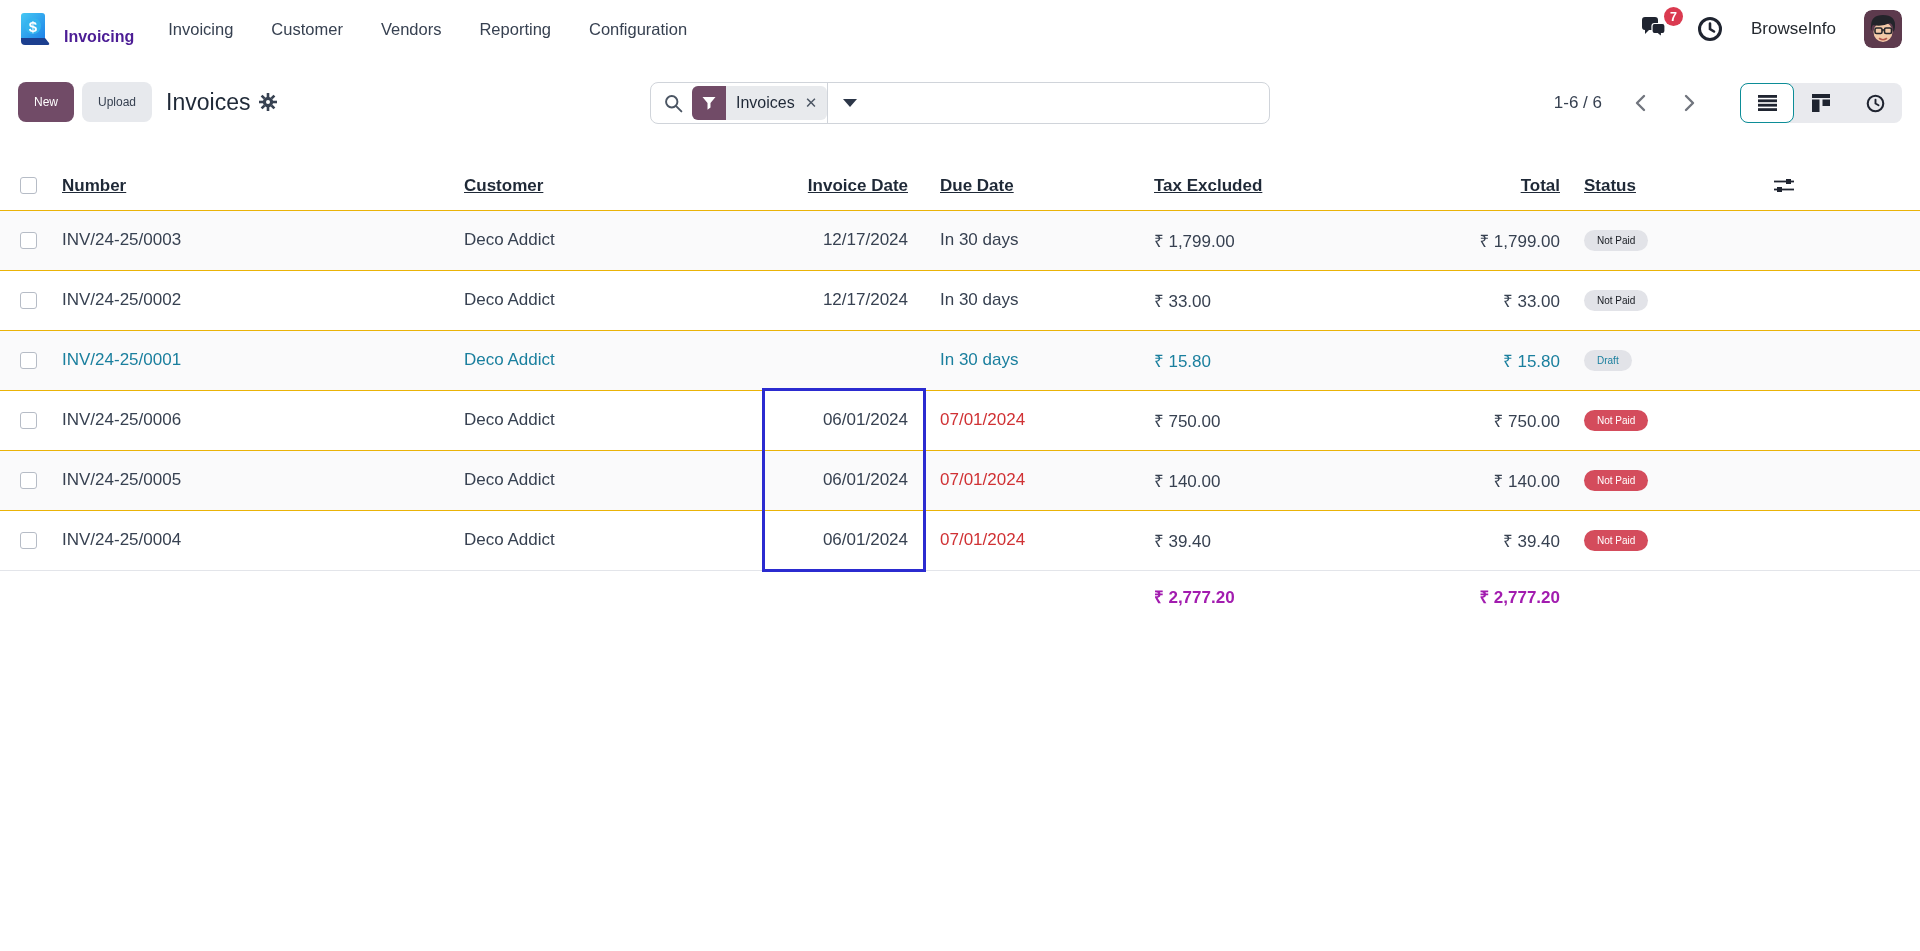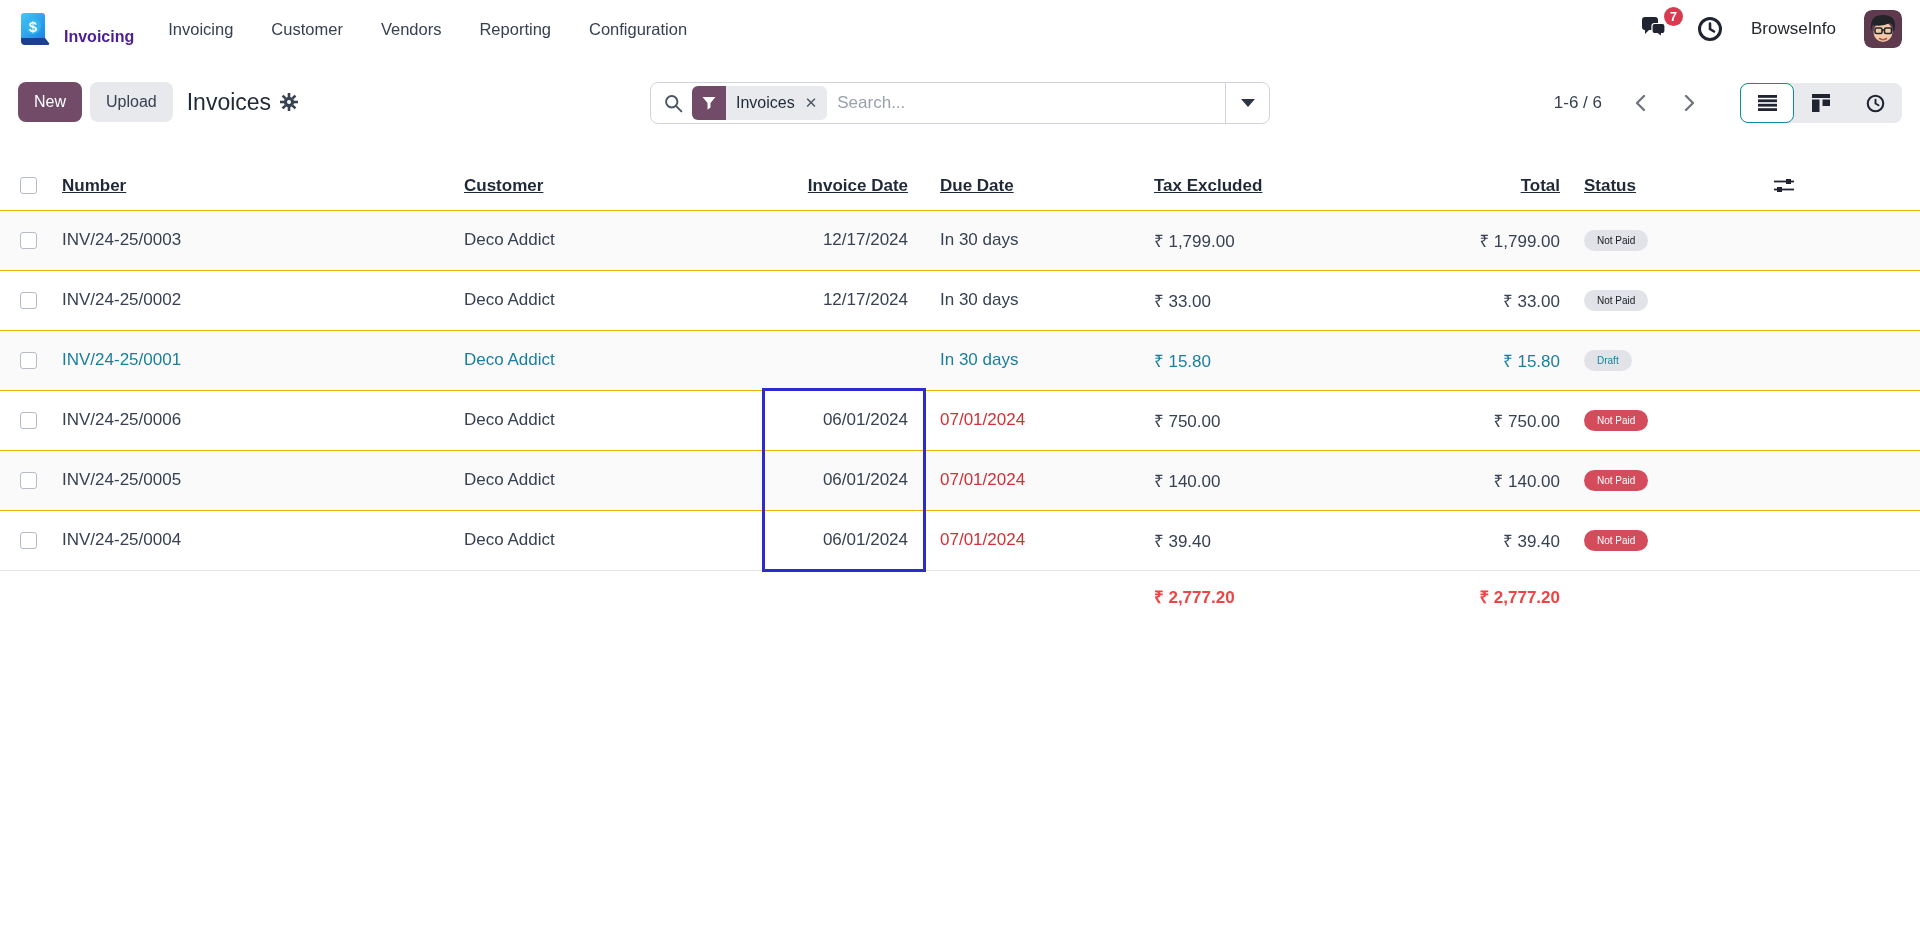--- a/index.html
+++ b/index.html
@@ -16,21 +16,21 @@
   .icon-btn { position:relative; cursor:pointer; display:flex; align-items:center; }
   .msg-badge { position:absolute; top:-9px; right:-14px; background:#da3a50; color:#fff;
     font-size:12.5px; font-weight:700; min-width:19px; height:19px; border-radius:10px;
     display:flex; align-items:center; justify-content:center; padding:0 4px; }
   .user-name { font-size:17px; color:#24292f; cursor:pointer; }
   .avatar { width:38px; height:38px; border-radius:8px; overflow:hidden; cursor:pointer; }
 
   
   .control-panel { position:relative; height:104px; padding:24px 18px 0 18px;
     display:flex; align-items:flex-start; }
-  .btn { height:40px; border:none; border-radius:8px; font-size:16px;
+  .btn { height:40px; border:none; border-radius:8px; font-size:12px;
     font-family:"Liberation Sans", sans-serif; cursor:pointer; padding:0 16px; }
   .btn-new { background:#714b67; color:#fff; }
   .btn-upload { background:#e7e9ed; color:#374151; margin-left:8px; }
   .page-title-wrap { display:flex; align-items:center; margin-left:14px; height:40px; gap:8px; }
   .page-title { font-size:23px; font-weight:400; color:#1f2937; }
   .gear { width:20px; height:20px; cursor:pointer; }
 
   .search-bar { position:absolute; left:50%; top:24px; transform:translateX(-50%);
     width:620px; height:42px; border:1px solid #d0d4da; border-radius:8px; background:#fff;
     display:flex; align-items:center; }
@@ -77,21 +77,21 @@
 
   tr.teal-row td, tr.teal-row td span { color:#1a7f9e; }
   .red-text { color:#d03134 !important; font-weight:400; }
 
   .status-badge { display:inline-block; padding:5px 13px; border-radius:20px;
     font-size:10px; font-weight:400; }
   .badge-gray { background:#e2e3e8; color:#16191f; }
   .badge-red { background:#d44c5c; color:#fff; }
 
   tfoot tr { height:52px; }
-  tfoot td { border-top:1px solid #e3e5ea; font-weight:700; color:#ef4444; font-size:17px; }
+  tfoot td { border-top:1px solid #e3e5ea; font-weight:700; color:#a21caf; font-size:17px; }
 
   .date-highlight { position:absolute; left:762px; top:226px; width:164px; height:184px;
     border:3px solid #2b2bd0; pointer-events:none; }
 
   .mono-icon { display:block; }
 </style>
 </head>
 <body>
 
 <div class="navbar">
@@ -182,21 +182,20 @@
     </span>
     <div class="filter-tag">
       <span class="funnel-box">
         <svg width="16" height="16" viewBox="0 0 16 16" class="mono-icon">
           <path d="M1.5 2 h13 l-5 6 v4.5 l-3 2.2 v-6.7 z" fill="#fff"></path>
         </svg>
       </span>
       <span class="filter-label">Invoices</span>
       <span class="tag-close">✕</span>
     </div>
-    <input class="search-input" placeholder="Search..." style="">
     <div class="search-caret">
       <span class="caret-down"></span>
     </div>
   </div>
 
   <div class="cp-right">
     <span class="pager-range">1-6 / 6</span>
     <button class="pager-btn">
       <svg width="22" height="22" viewBox="0 0 22 22" class="mono-icon">
         <polyline points="14,4 7,11 14,18" fill="none" stroke="#71757e" stroke-width="2.4" stroke-linecap="round" stroke-linejoin="round"></polyline>

